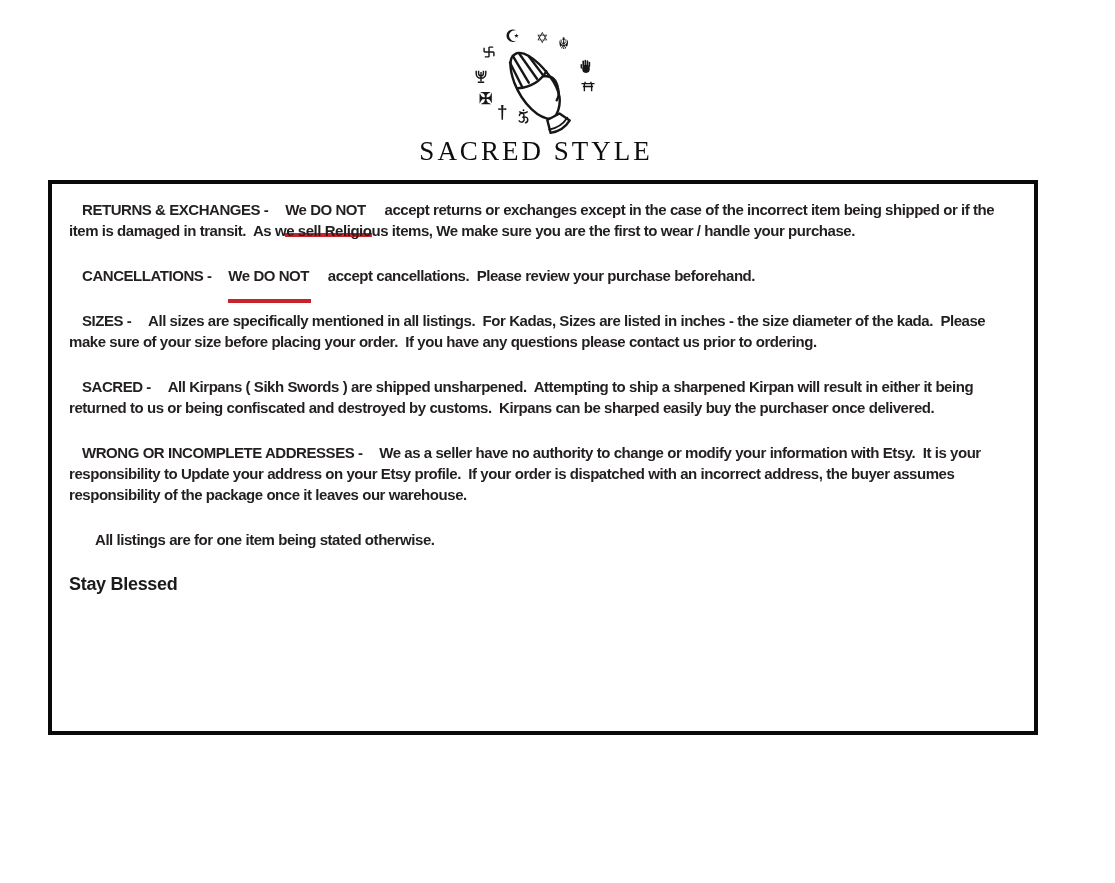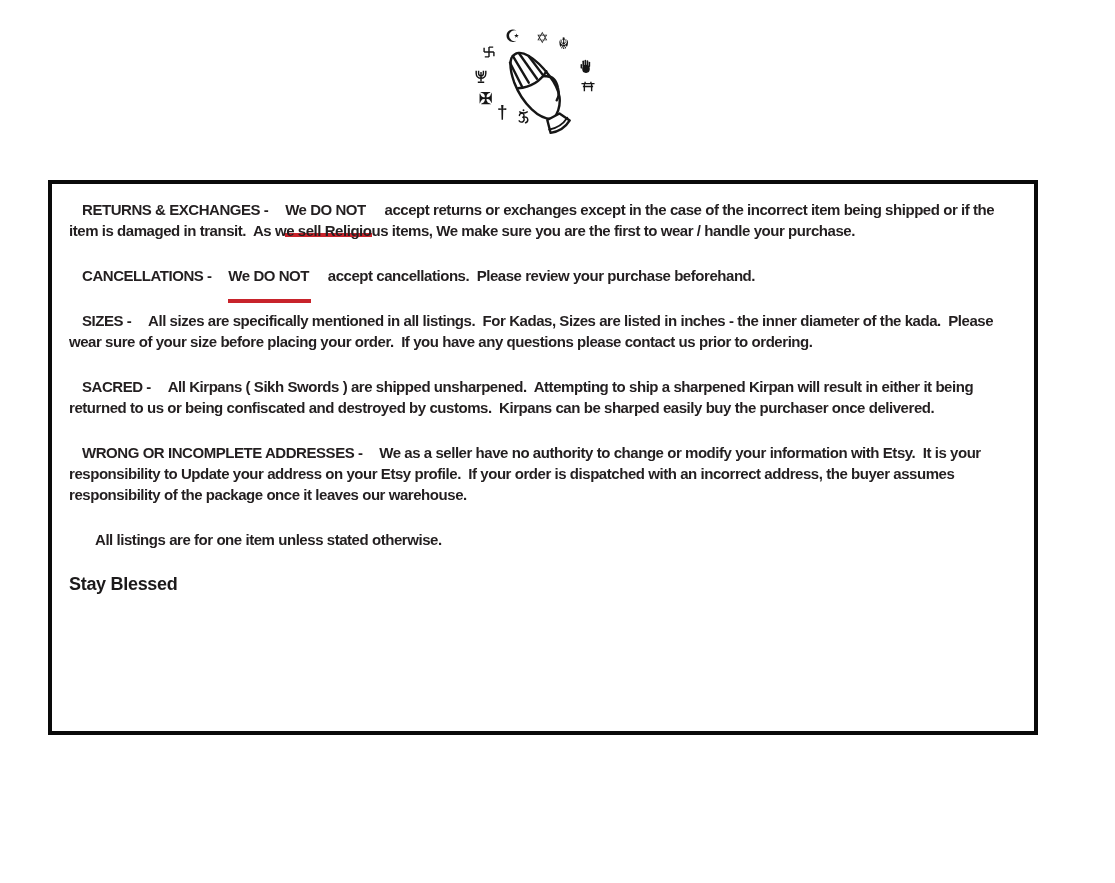--- a/index.html
+++ b/index.html
@@ -130,33 +130,34 @@
             <path d="M94 29 L97 71" fill="none"></path>
             <path d="M50 64 Q78 79 105 66" fill="none"></path>
             <path d="M99 72 Q114 80 106 100 Q102 112 93 116" fill="none"></path>
             <path d="M62 135 L55 156 Q74 165 93 156 L85 137 Z"></path>
             <path d="M56 150 Q74 158 92 150" fill="none" stroke-width="3"></path>
           </g>
         </svg>
       </span>
     </div>
 
+    <div class="brand">SACRED STYLE</div>
   </div>
 
   <div class="policy-box">
     <div id="paras">
   <p class="para"><span class="para-heading">RETURNS &amp; EXCHANGES - </span><span class="red-underline">We DO NOT </span><span class="para-body">accept returns or exchanges except in the case of the incorrect item being shipped or if the item is damaged in transit.  As we sell Religious items, We make sure you are the first to wear / handle your purchase.</span></p>
 
   <p class="para"><span class="para-heading">CANCELLATIONS - </span><span class="red-underline">We DO NOT</span><span class="para-body"> accept cancellations.  Please review your purchase beforehand.</span></p>
 
-  <p class="para"><span class="para-heading">SIZES - </span><span class="para-body">All sizes are specifically mentioned in all listings.  For Kadas, Sizes are listed in inches - the inner diameter of the kada.  Please wear sure of your size before placing your order.  If you have any questions please contact us prior to ordering.</span></p>
+  <p class="para"><span class="para-heading">SIZES - </span><span class="para-body">All sizes are specifically mentioned in all listings.  For Kadas, Sizes are listed in inches - the size diameter of the kada.  Please make sure of your size before placing your order.  If you have any questions please contact us prior to ordering.</span></p>
 
 
   <p class="para"><span class="para-heading">SACRED - </span><span class="para-body">All Kirpans ( Sikh Swords ) are shipped unsharpened.  Attempting to ship a sharpened Kirpan will result in either it being returned to us or being confiscated and destroyed by customs.  Kirpans can be sharped easily buy the purchaser once delivered.</span></p>
 
   <p class="para"><span class="para-heading">WRONG OR INCOMPLETE ADDRESSES - </span><span class="para-body">We as a seller have no authority to change or modify your information with Etsy.  It is your responsibility to Update your address on your Etsy profile.  If your order is dispatched with an incorrect address, the buyer assumes responsibility of the package once it leaves our warehouse.</span></p>
 
-  <p class="para"><span class="para-heading"></span><span class="para-body">All listings are for one item unless stated otherwise.</span></p>
+  <p class="para"><span class="para-heading"></span><span class="para-body">All listings are for one item being stated otherwise.</span></p>
 </div>
     <div class="signoff">Stay Blessed</div>
   </div>
 
 </div>
 
 </body></html>

